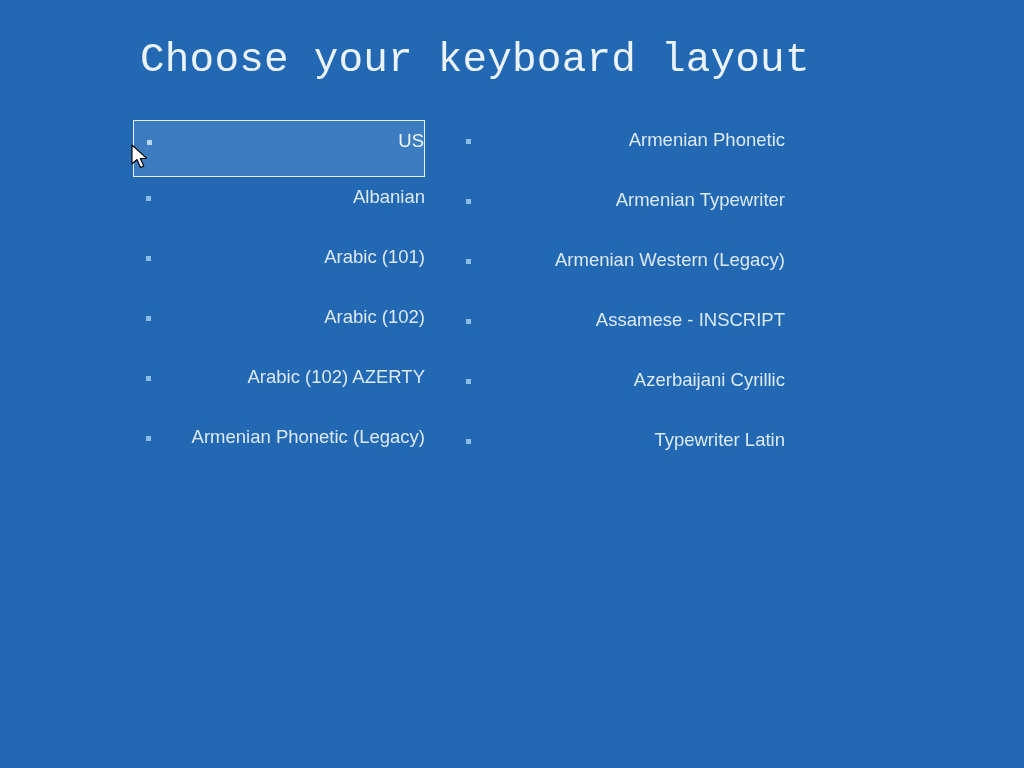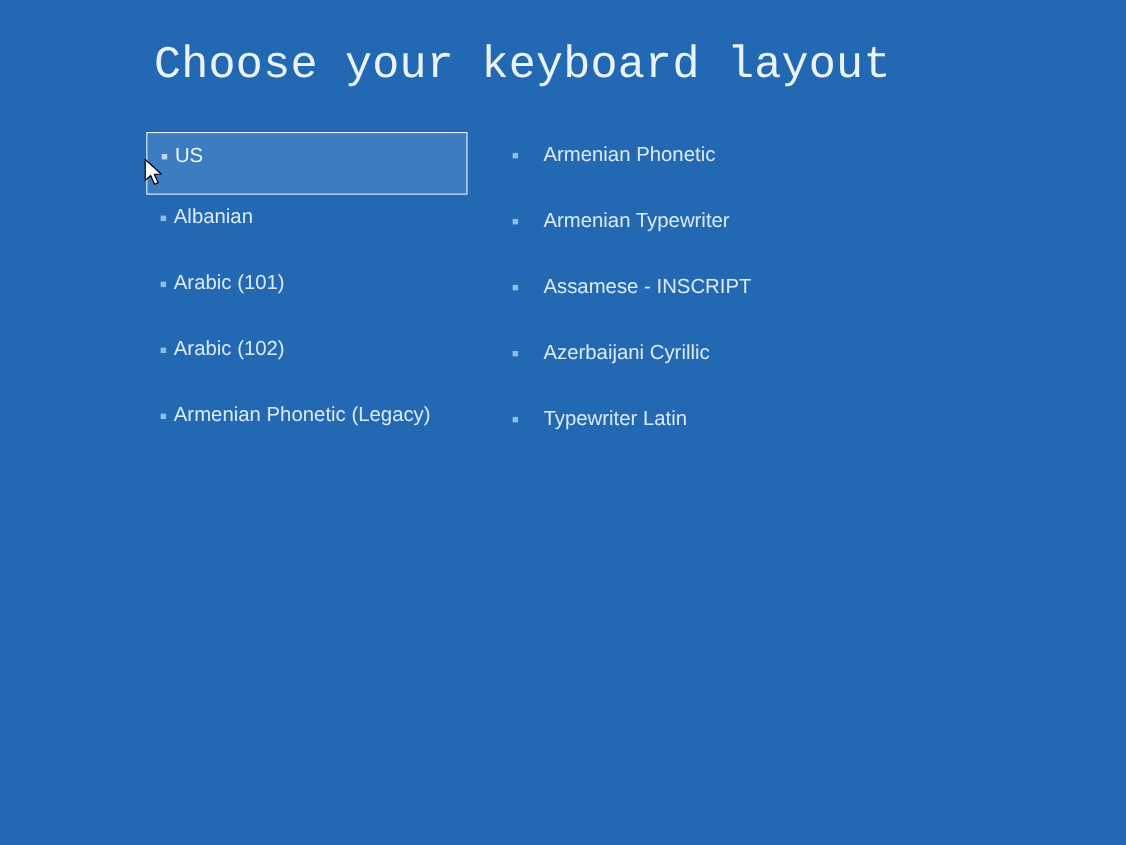--- a/index.html
+++ b/index.html
@@ -44,20 +44,21 @@
   }
   #column-left  { left: 133px; width: 292px; }
   #column-right { left: 455px; width: 330px; }
 
   .layout-item {
     position: relative;
     height: 60px;
     box-sizing: border-box;
     display: flex;
     align-items: flex-start;
+    justify-content: space-between;
   }
   #column-left .layout-item  { padding: 9px 0 0 13px; }
   #column-right .layout-item { padding: 9px 0 0 11px; gap: 16px; }
 
   .bullet {
     width: 5px;
     height: 5px;
     background: #8cbde6;
     margin-top: 10px;
     margin-right: 7px;
@@ -130,32 +131,40 @@
       <div class="layout-item">
         <span class="bullet"></span>
         <span class="layout-label">Arabic (101)</span>
       </div>
       <div class="layout-item">
         <span class="bullet"></span>
         <span class="layout-label">Arabic (102)</span>
       </div>
       <div class="layout-item">
         <span class="bullet"></span>
+        <span class="layout-label">Arabic (102) AZERTY</span>
+      </div>
+      <div class="layout-item">
+        <span class="bullet"></span>
         <span class="layout-label">Armenian Phonetic (Legacy)</span>
       </div>
     </div>
 
   <div class="column" id="column-right">
       <div class="layout-item">
         <span class="bullet"></span>
         <span class="layout-label">Armenian Phonetic</span>
       </div>
       <div class="layout-item">
         <span class="bullet"></span>
         <span class="layout-label">Armenian Typewriter</span>
+      </div>
+      <div class="layout-item">
+        <span class="bullet"></span>
+        <span class="layout-label">Armenian Western (Legacy)</span>
       </div>
       <div class="layout-item">
         <span class="bullet"></span>
         <span class="layout-label">Assamese - INSCRIPT</span>
       </div>
       <div class="layout-item">
         <span class="bullet"></span>
         <span class="layout-label">Azerbaijani Cyrillic</span>
       </div>
       <div class="layout-item">

